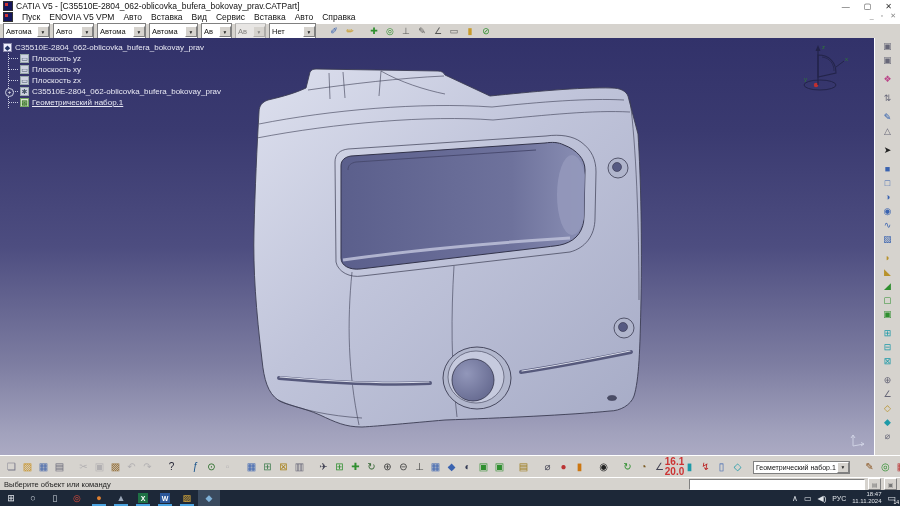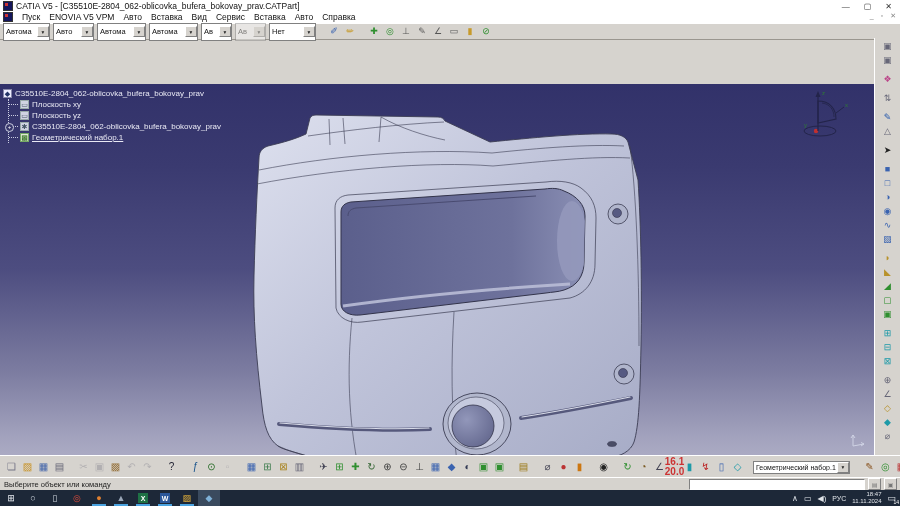--- a/index.html
+++ b/index.html
@@ -32,21 +32,21 @@
   .combo.dis{opacity:.45;}
   
   .ticon{width:14px;height:13px;display:flex;align-items:center;justify-content:center;
          font-size:9px;line-height:1;position:relative;flex:none;}
   .ticon.dis{opacity:.32;}
   .hstrip .ticon.sep{margin-left:8px;}
   .vstrip .ticon.sep{margin-top:5px;}
   
   .main{position:absolute;top:38px;left:0;right:26px;bottom:51px;
         background:linear-gradient(180deg,#32326a 0%,#3a3a70 22%,#4d4d80 50%,#7d7da1 78%,#a2a2bd 95%,#abaac3 100%);
-        overflow:hidden;margin-top:46px;}
+        overflow:hidden;}
   
   .tree{position:absolute;top:4px;left:3px;color:#e9e9f4;font-size:8px;}
   .trow{display:flex;align-items:center;height:11px;gap:3px;white-space:nowrap;}
   .tkids{margin-left:5px;border-left:1px dotted #c9cce0;}
   .tkids .trow{position:relative;padding-left:11px;}
   .tkids .trow::before{content:"";position:absolute;left:0;top:5px;width:9px;border-top:1px dotted #c9cce0;}
   .tico{width:9px;height:9px;flex:none;display:flex;align-items:center;justify-content:center;
         font-size:7px;line-height:1;border:1px solid #9aa;background:#cfd3e2;color:#456;box-sizing:border-box;}
   .tico.part{background:#eef;border-color:#88a;color:#236;}
   .tico.gset{background:#dfe8d2;border-color:#7a6;color:#261;}
@@ -249,25 +249,29 @@
   </svg>
 
   <div class="tree">
     <div class="trow">
       <span class="tico part">◆</span>
       <span>C35510E-2804_062-oblicovka_bufera_bokovay_prav</span>
     </div>
     <div class="tkids">
       <div class="trow">
         <span class="tico">▭</span>
+        <span>Плоскость yz</span>
+      </div>
+      <div class="trow">
+        <span class="tico">▭</span>
         <span>Плоскость xy</span>
       </div>
       <div class="trow">
         <span class="tico">▭</span>
-        <span>Плоскость yz</span>
+        <span>Плоскость zx</span>
       </div>
       <div class="trow">
         <span class="plus">+</span>
         <span class="tico">✱</span>
         <span>C35510E-2804_062-oblicovka_bufera_bokovay_prav</span>
       </div>
       <div class="trow">
         <span class="tico gset">▩</span>
         <span class="uline">Геометрический набор.1</span>
       </div>

